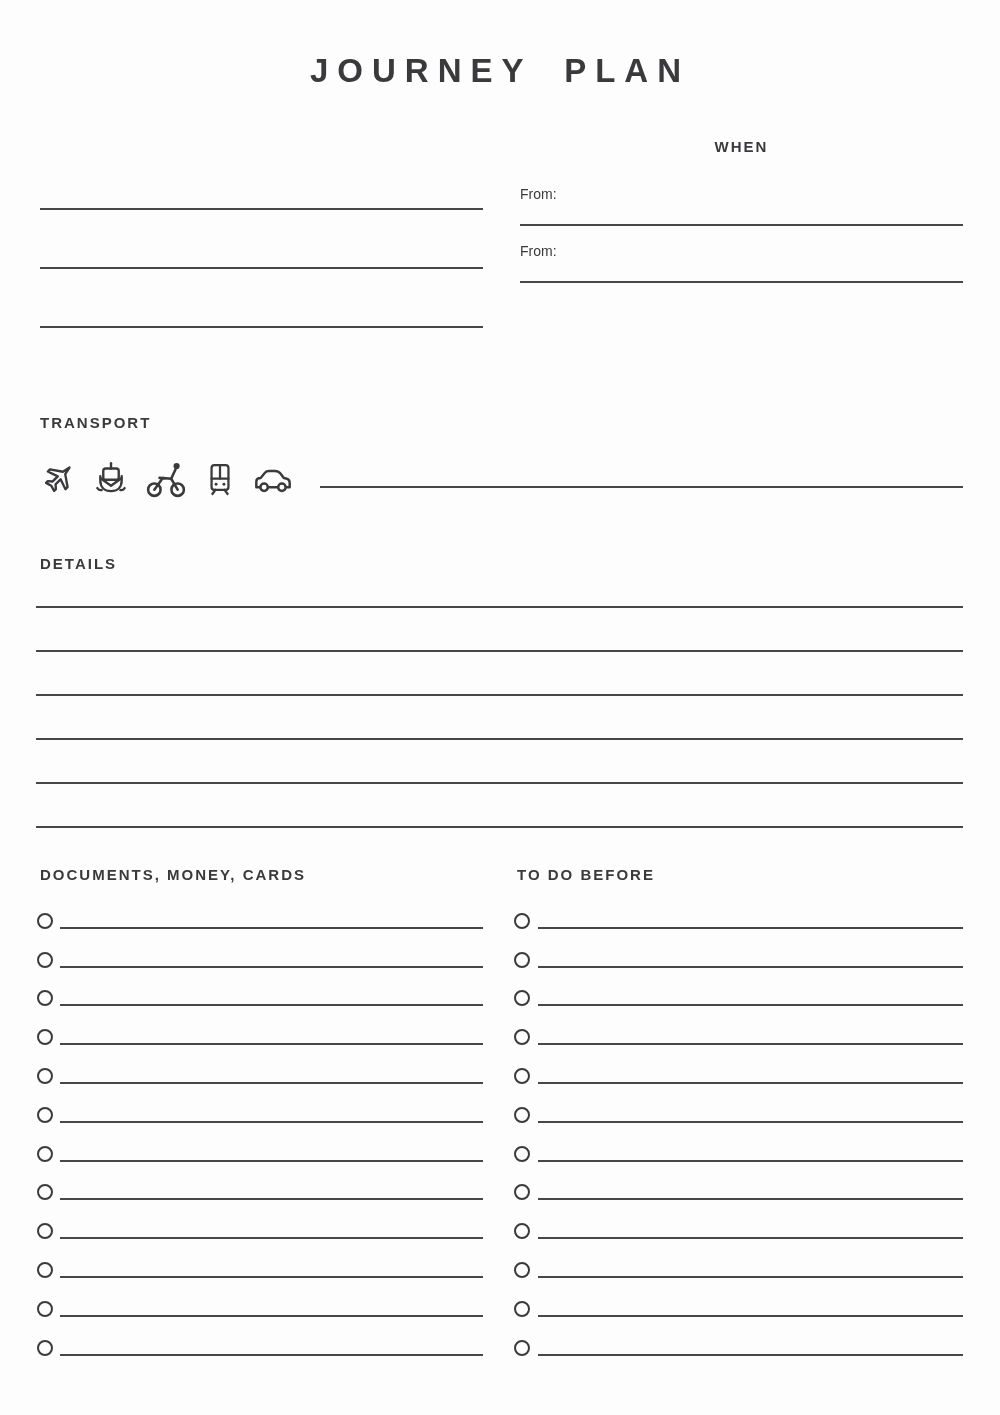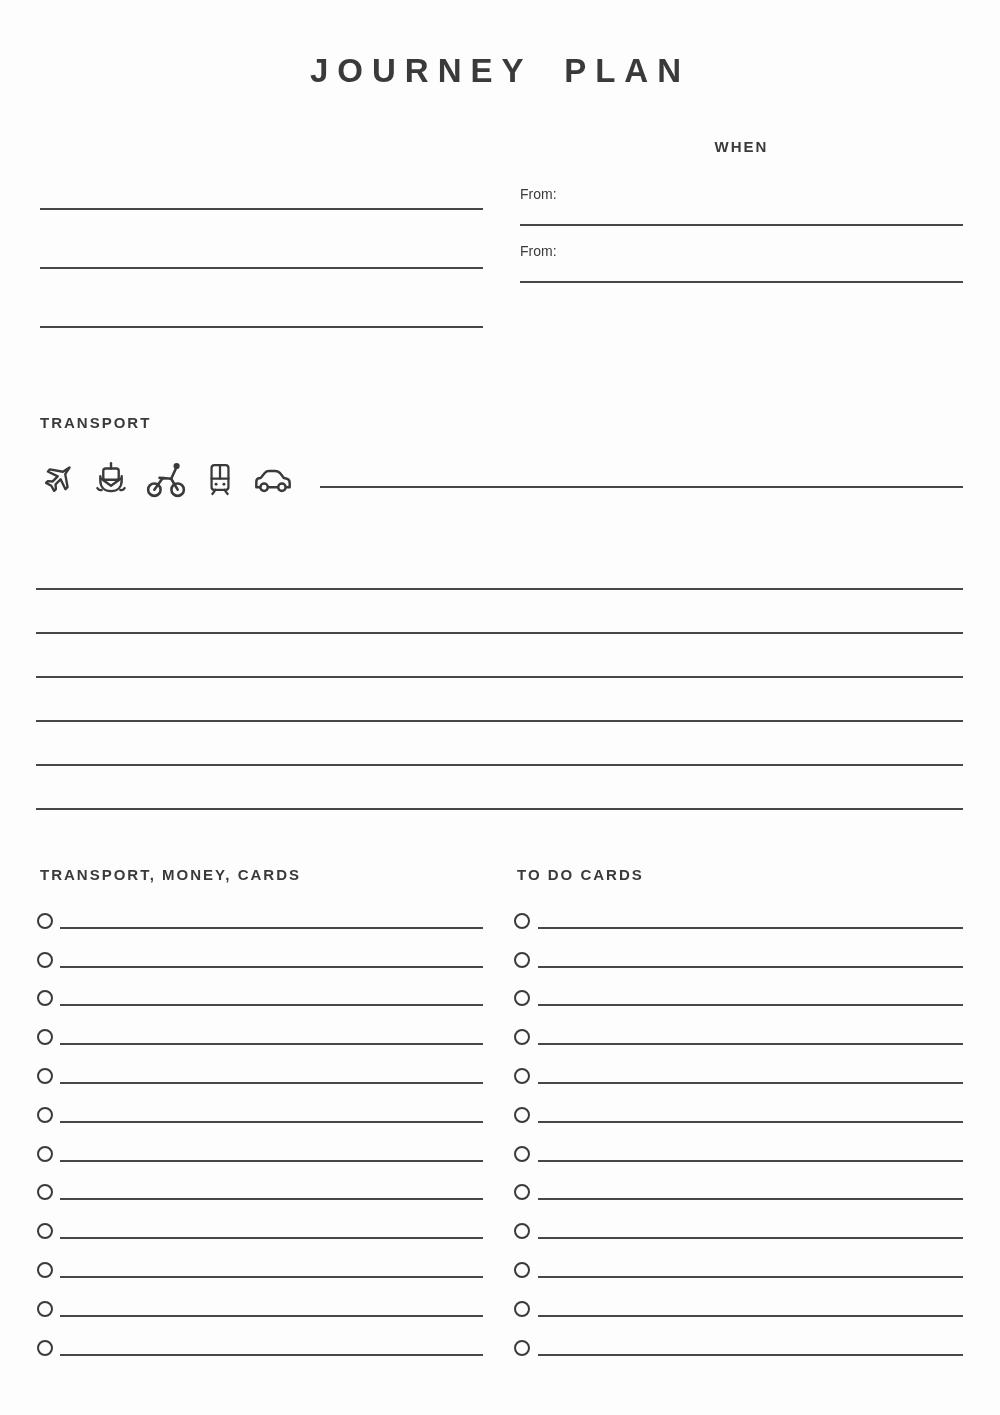--- a/index.html
+++ b/index.html
@@ -157,37 +157,38 @@
           <circle class="wheel" cx="9.8" cy="23.5" r="3"></circle>
           <circle class="wheel" cx="24.2" cy="23.5" r="3"></circle>
         </svg>
       </span>
 
       <div class="transport-line"></div>
     </div>
   </section>
 
   <section class="details">
+    <h2>DETAILS</h2>
     <div class="stack-lines">
   <div class="write-line"></div>
 
   <div class="write-line"></div>
 
   <div class="write-line"></div>
 
   <div class="write-line"></div>
 
   <div class="write-line"></div>
 
   <div class="write-line"></div>
 </div>
   </section>
 
   <section class="checklist checklist-left">
-    <h2>TRANSPORT, MONEY, CARDS</h2>
+    <h2>DOCUMENTS, MONEY, CARDS</h2>
     <div class="check-rows">
   <div class="check-row">
     <span class="check-circle"></span>
     <span class="check-line"></span>
   </div>
 
   <div class="check-row">
     <span class="check-circle"></span>
     <span class="check-line"></span>
   </div>
@@ -238,21 +239,21 @@
   </div>
 
   <div class="check-row">
     <span class="check-circle"></span>
     <span class="check-line"></span>
   </div>
 </div>
   </section>
 
   <section class="checklist checklist-right">
-    <h2>TO DO CARDS</h2>
+    <h2>TO DO BEFORE</h2>
     <div class="check-rows">
   <div class="check-row">
     <span class="check-circle"></span>
     <span class="check-line"></span>
   </div>
 
   <div class="check-row">
     <span class="check-circle"></span>
     <span class="check-line"></span>
   </div>

